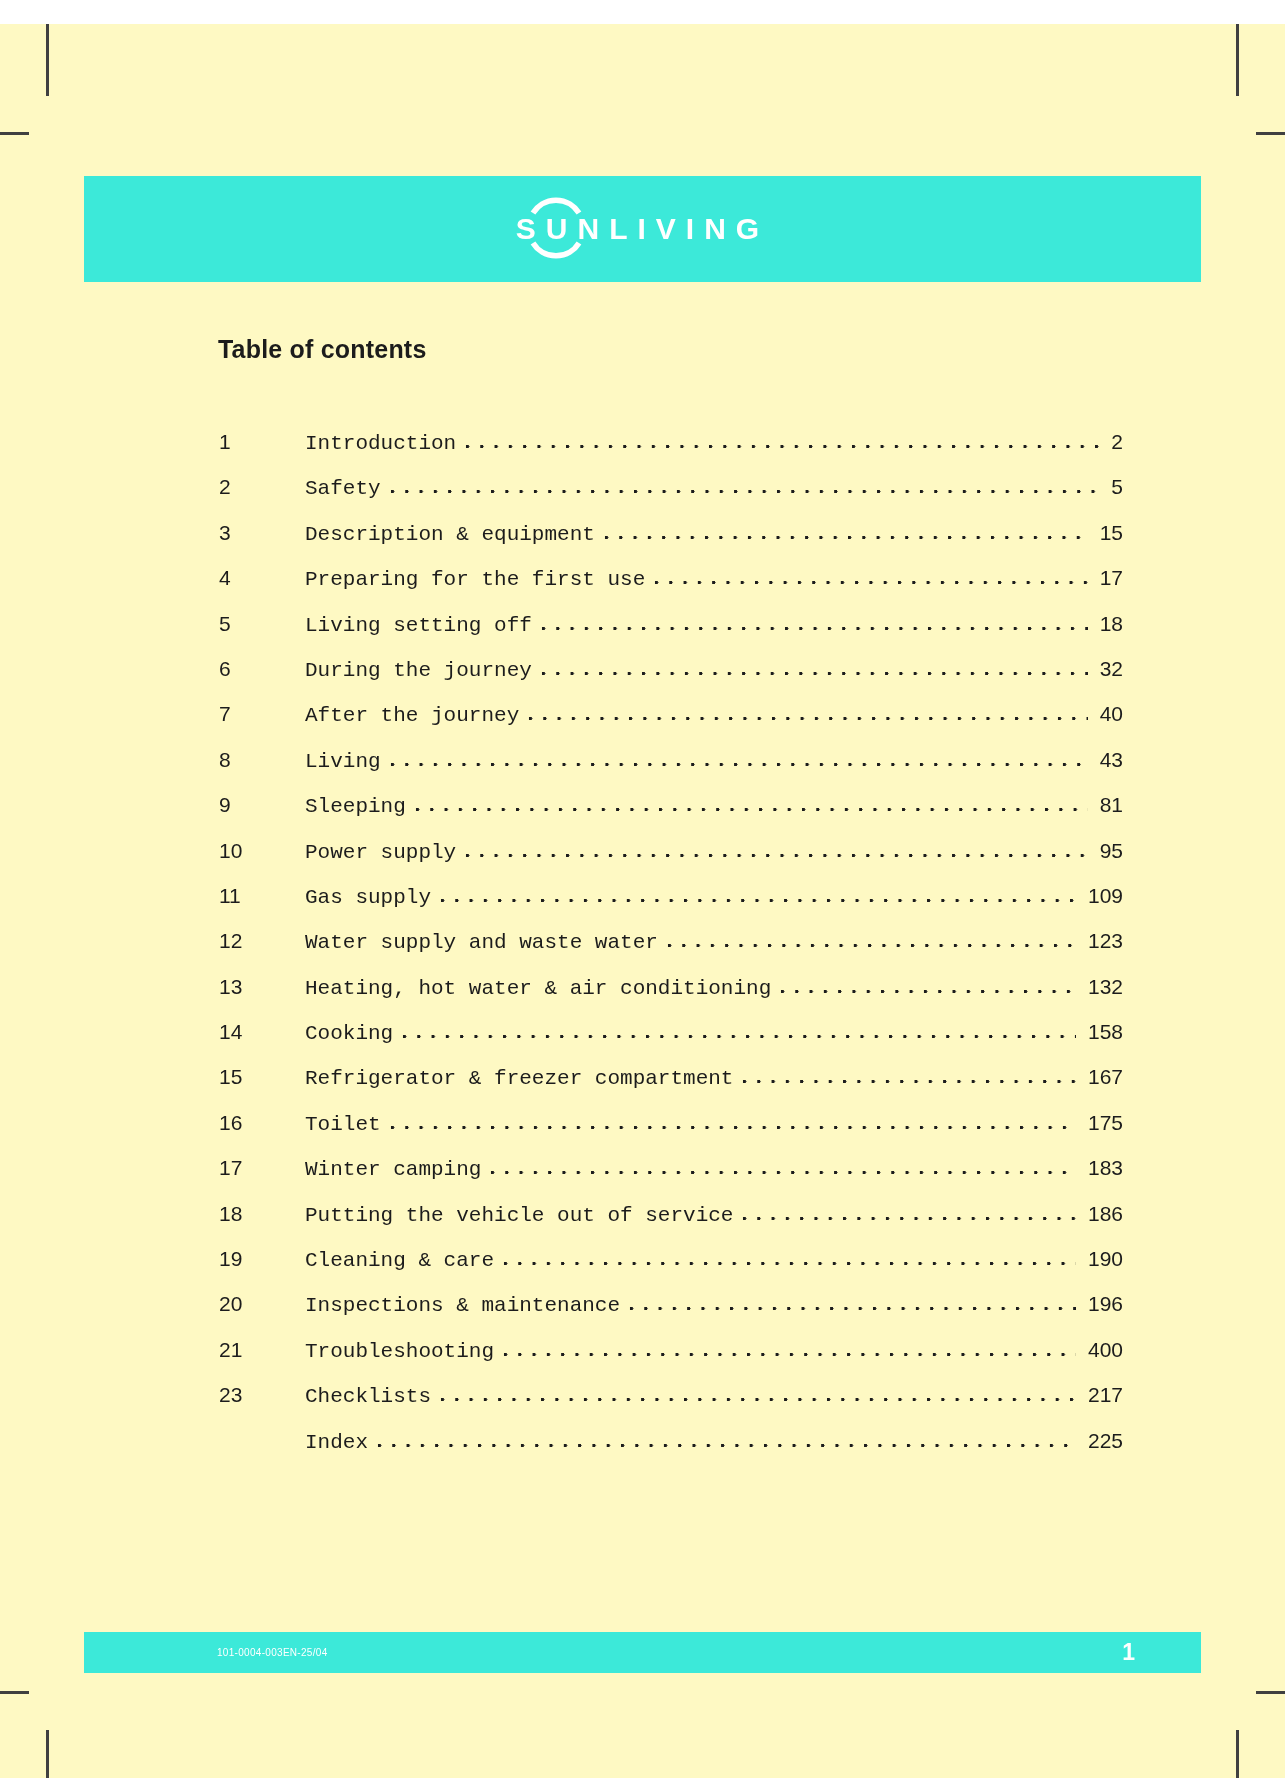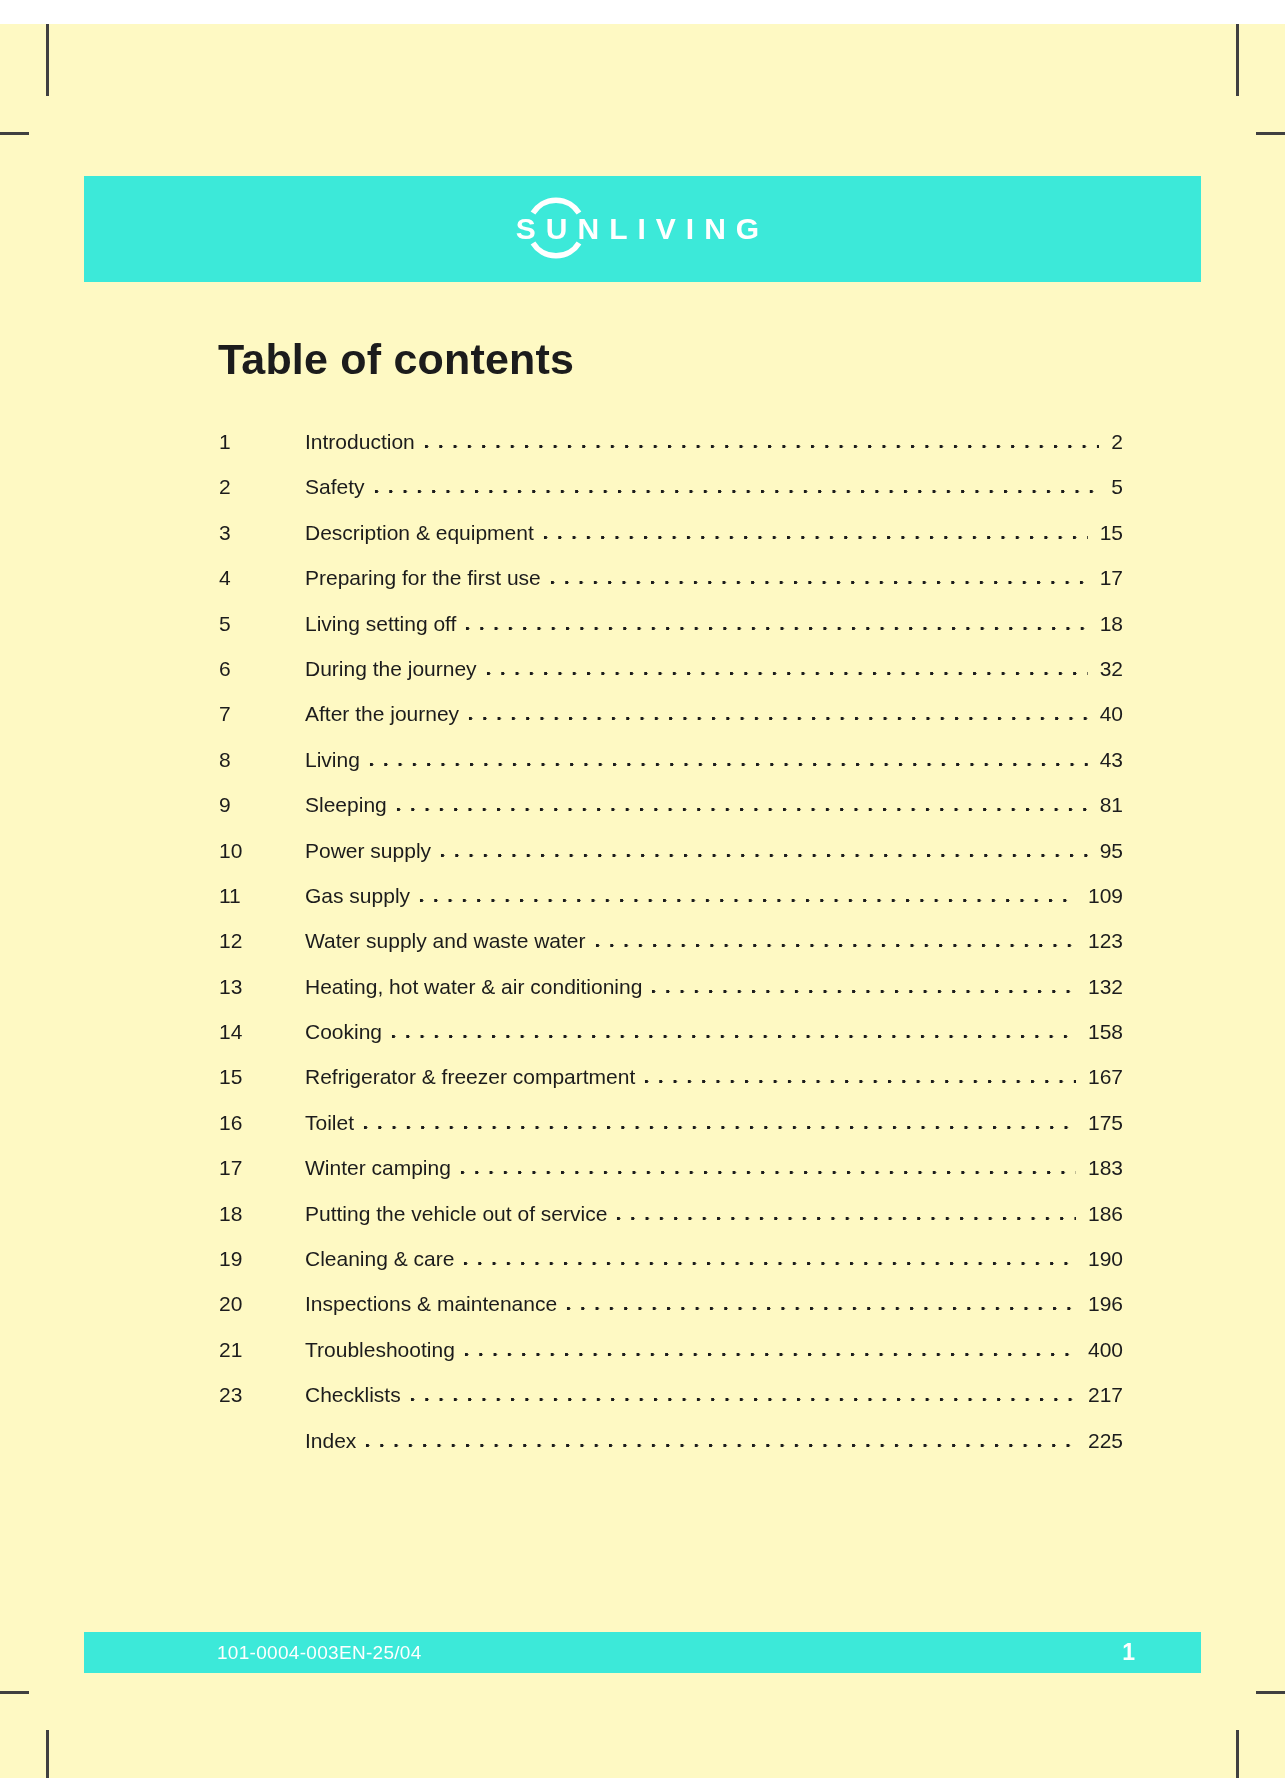--- a/index.html
+++ b/index.html
@@ -71,21 +71,21 @@
     fill: none;
     stroke: #ffffff;
     stroke-width: 5.5;
   }
 
   .doc-title {
     position: absolute;
     left: 218px;
     top: 311px;
     margin: 0;
-    font-size: 43px;
+    font-size: 25px;
     font-weight: bold;
     color: var(--ink);
     letter-spacing: 0.2px;
   }
 
   .toc {
     position: absolute;
     left: 219px;
     top: 395px;
     width: 904px;
@@ -98,37 +98,38 @@
     color: var(--ink);
   }
   .toc-num {
     flex: 0 0 86px;
     line-height: 45.4px;
   }
   .toc-title {
     flex: 0 0 auto;
     white-space: nowrap;
     line-height: 45.4px;
+    font-family: Liberation Mono, monospace;
   }
   .toc-leader {
     flex: 1 1 auto;
     height: 5px;
     margin: 0 12px 0 9px;
     background-image: radial-gradient(circle at 2.5px 2.5px, var(--ink) 1.7px, transparent 1.9px);
     background-size: 14.3px 5px;
     background-repeat: repeat-x;
     background-position: left bottom;
   }
   .toc-page {
     flex: 0 0 auto;
     line-height: 45.4px;
   }
 
   .footer-code {
-    font-size: 19px;
+    font-size: 10px;
     color: #ffffff;
     letter-spacing: 0.3px;
   }
   .footer-page {
     font-size: 23px;
     font-weight: bold;
     color: #ffffff;
   }
 </style>
 </head>

